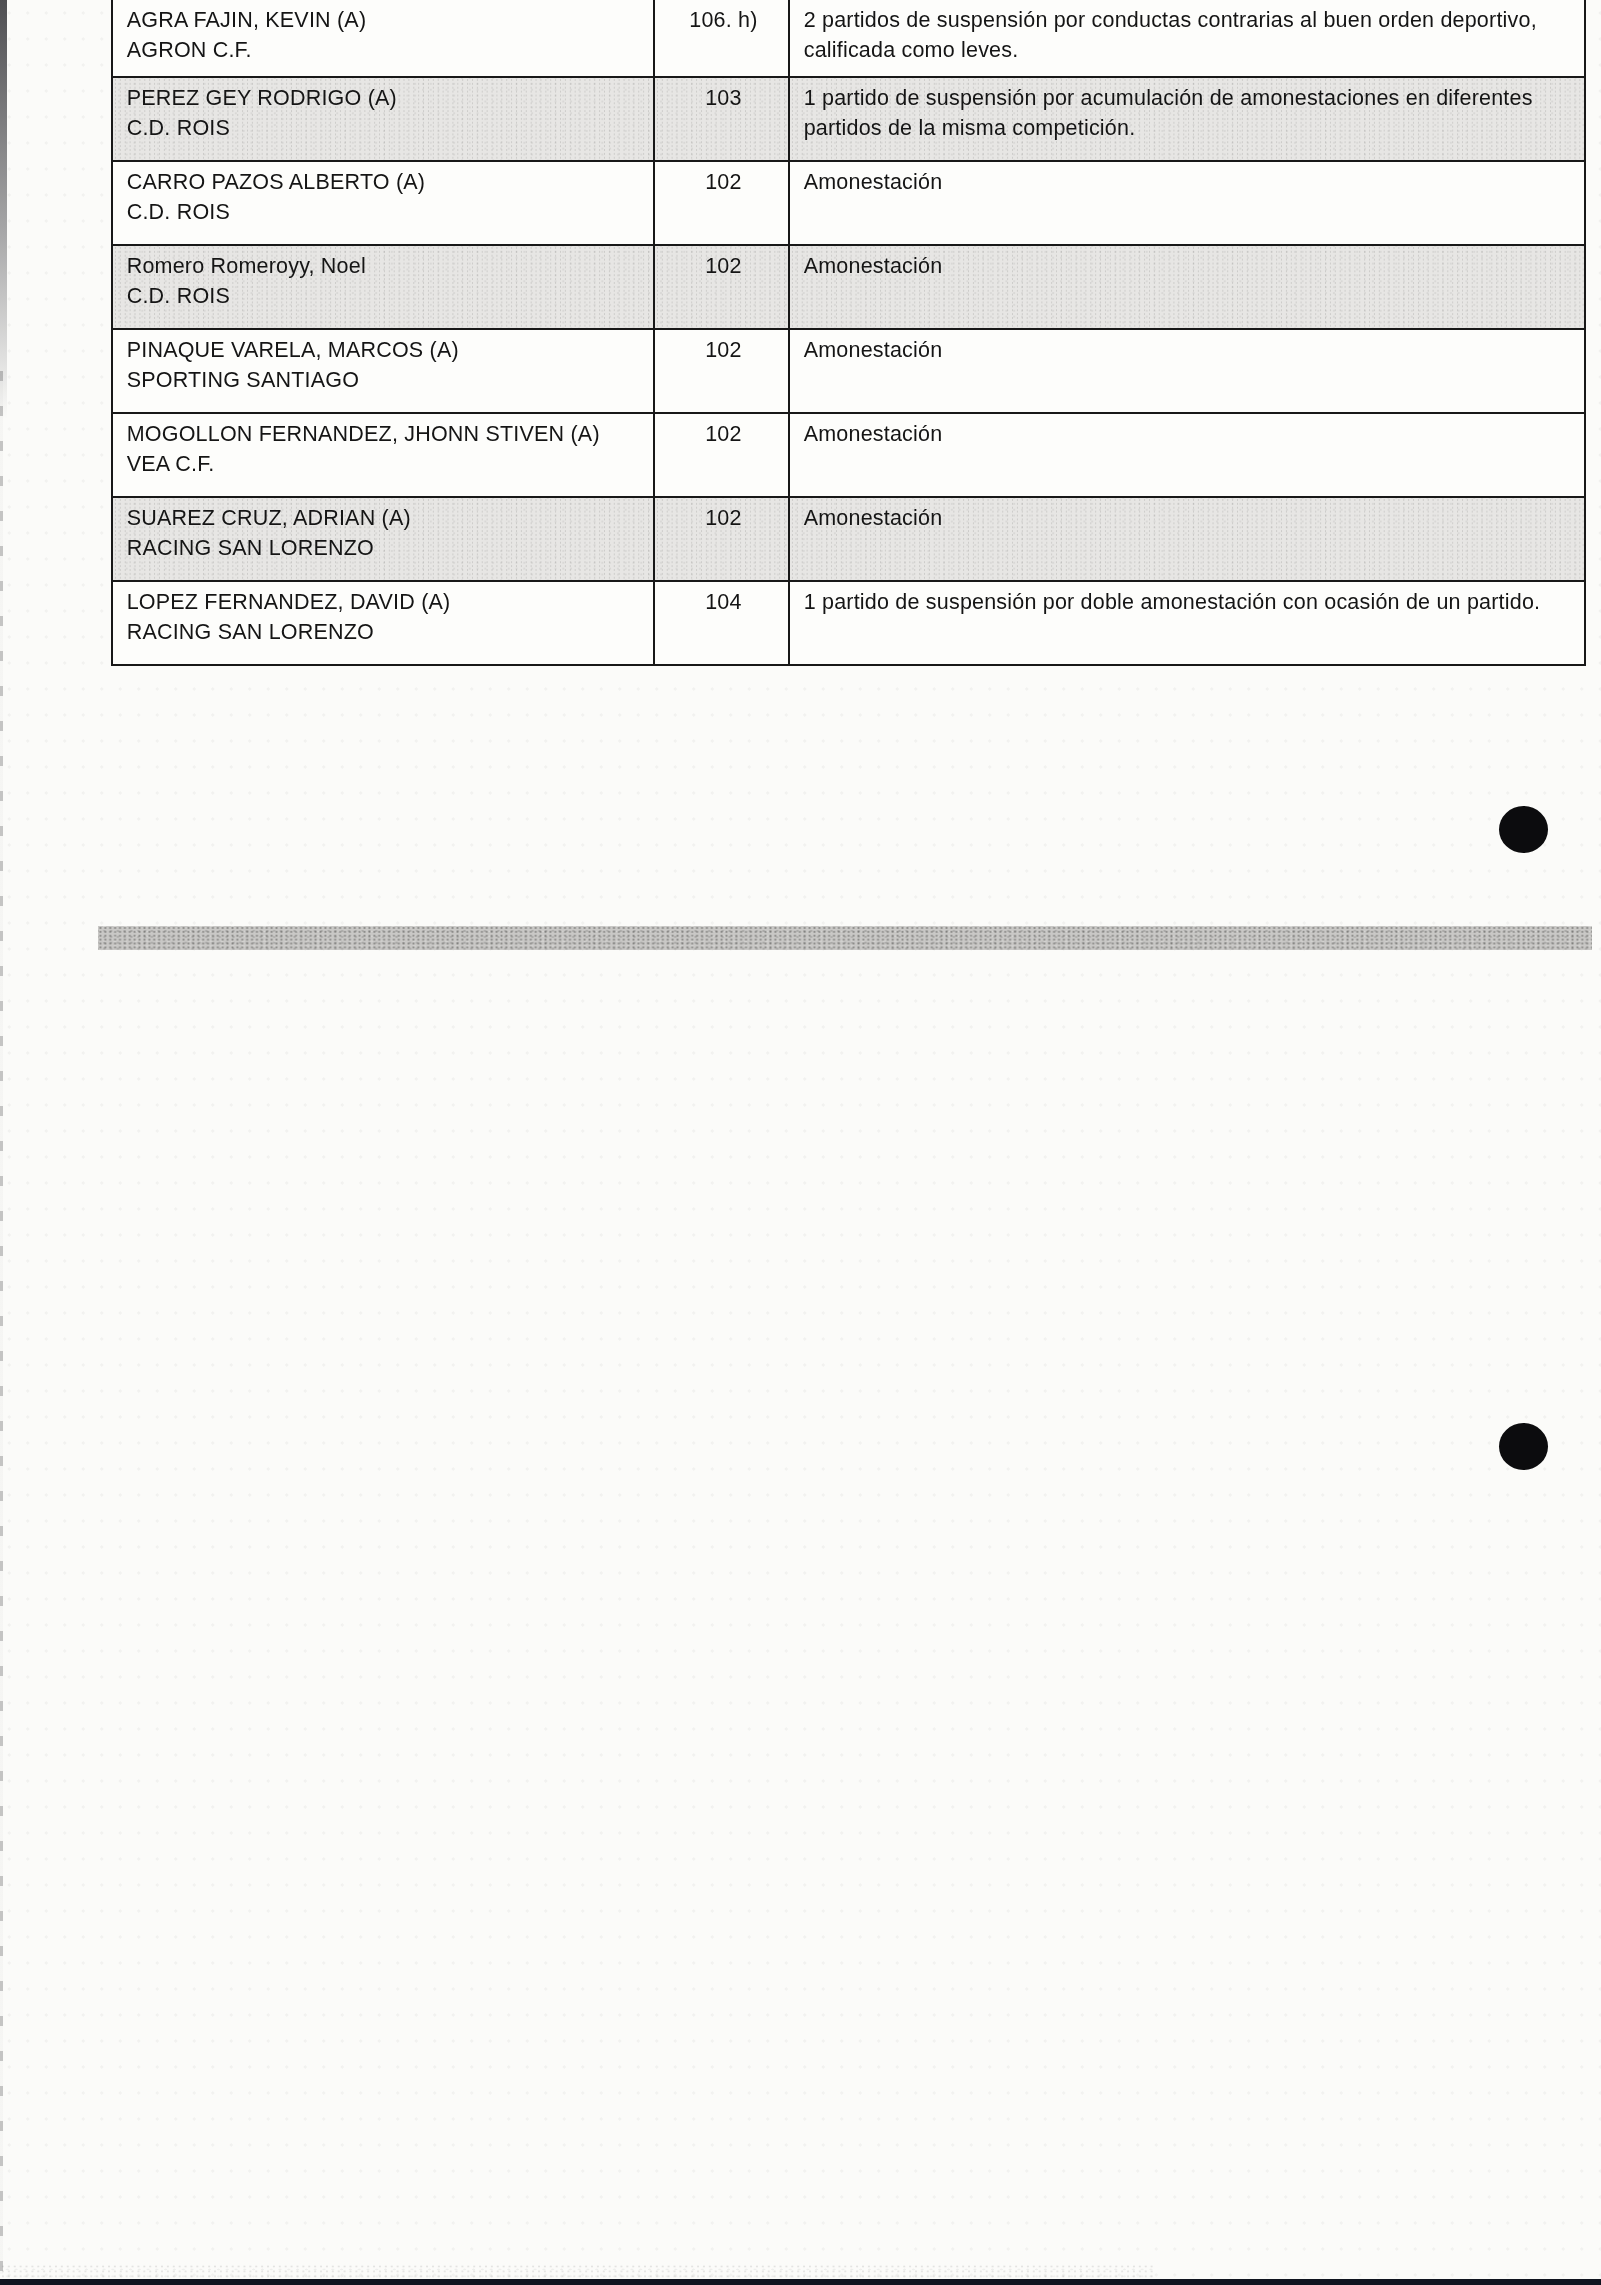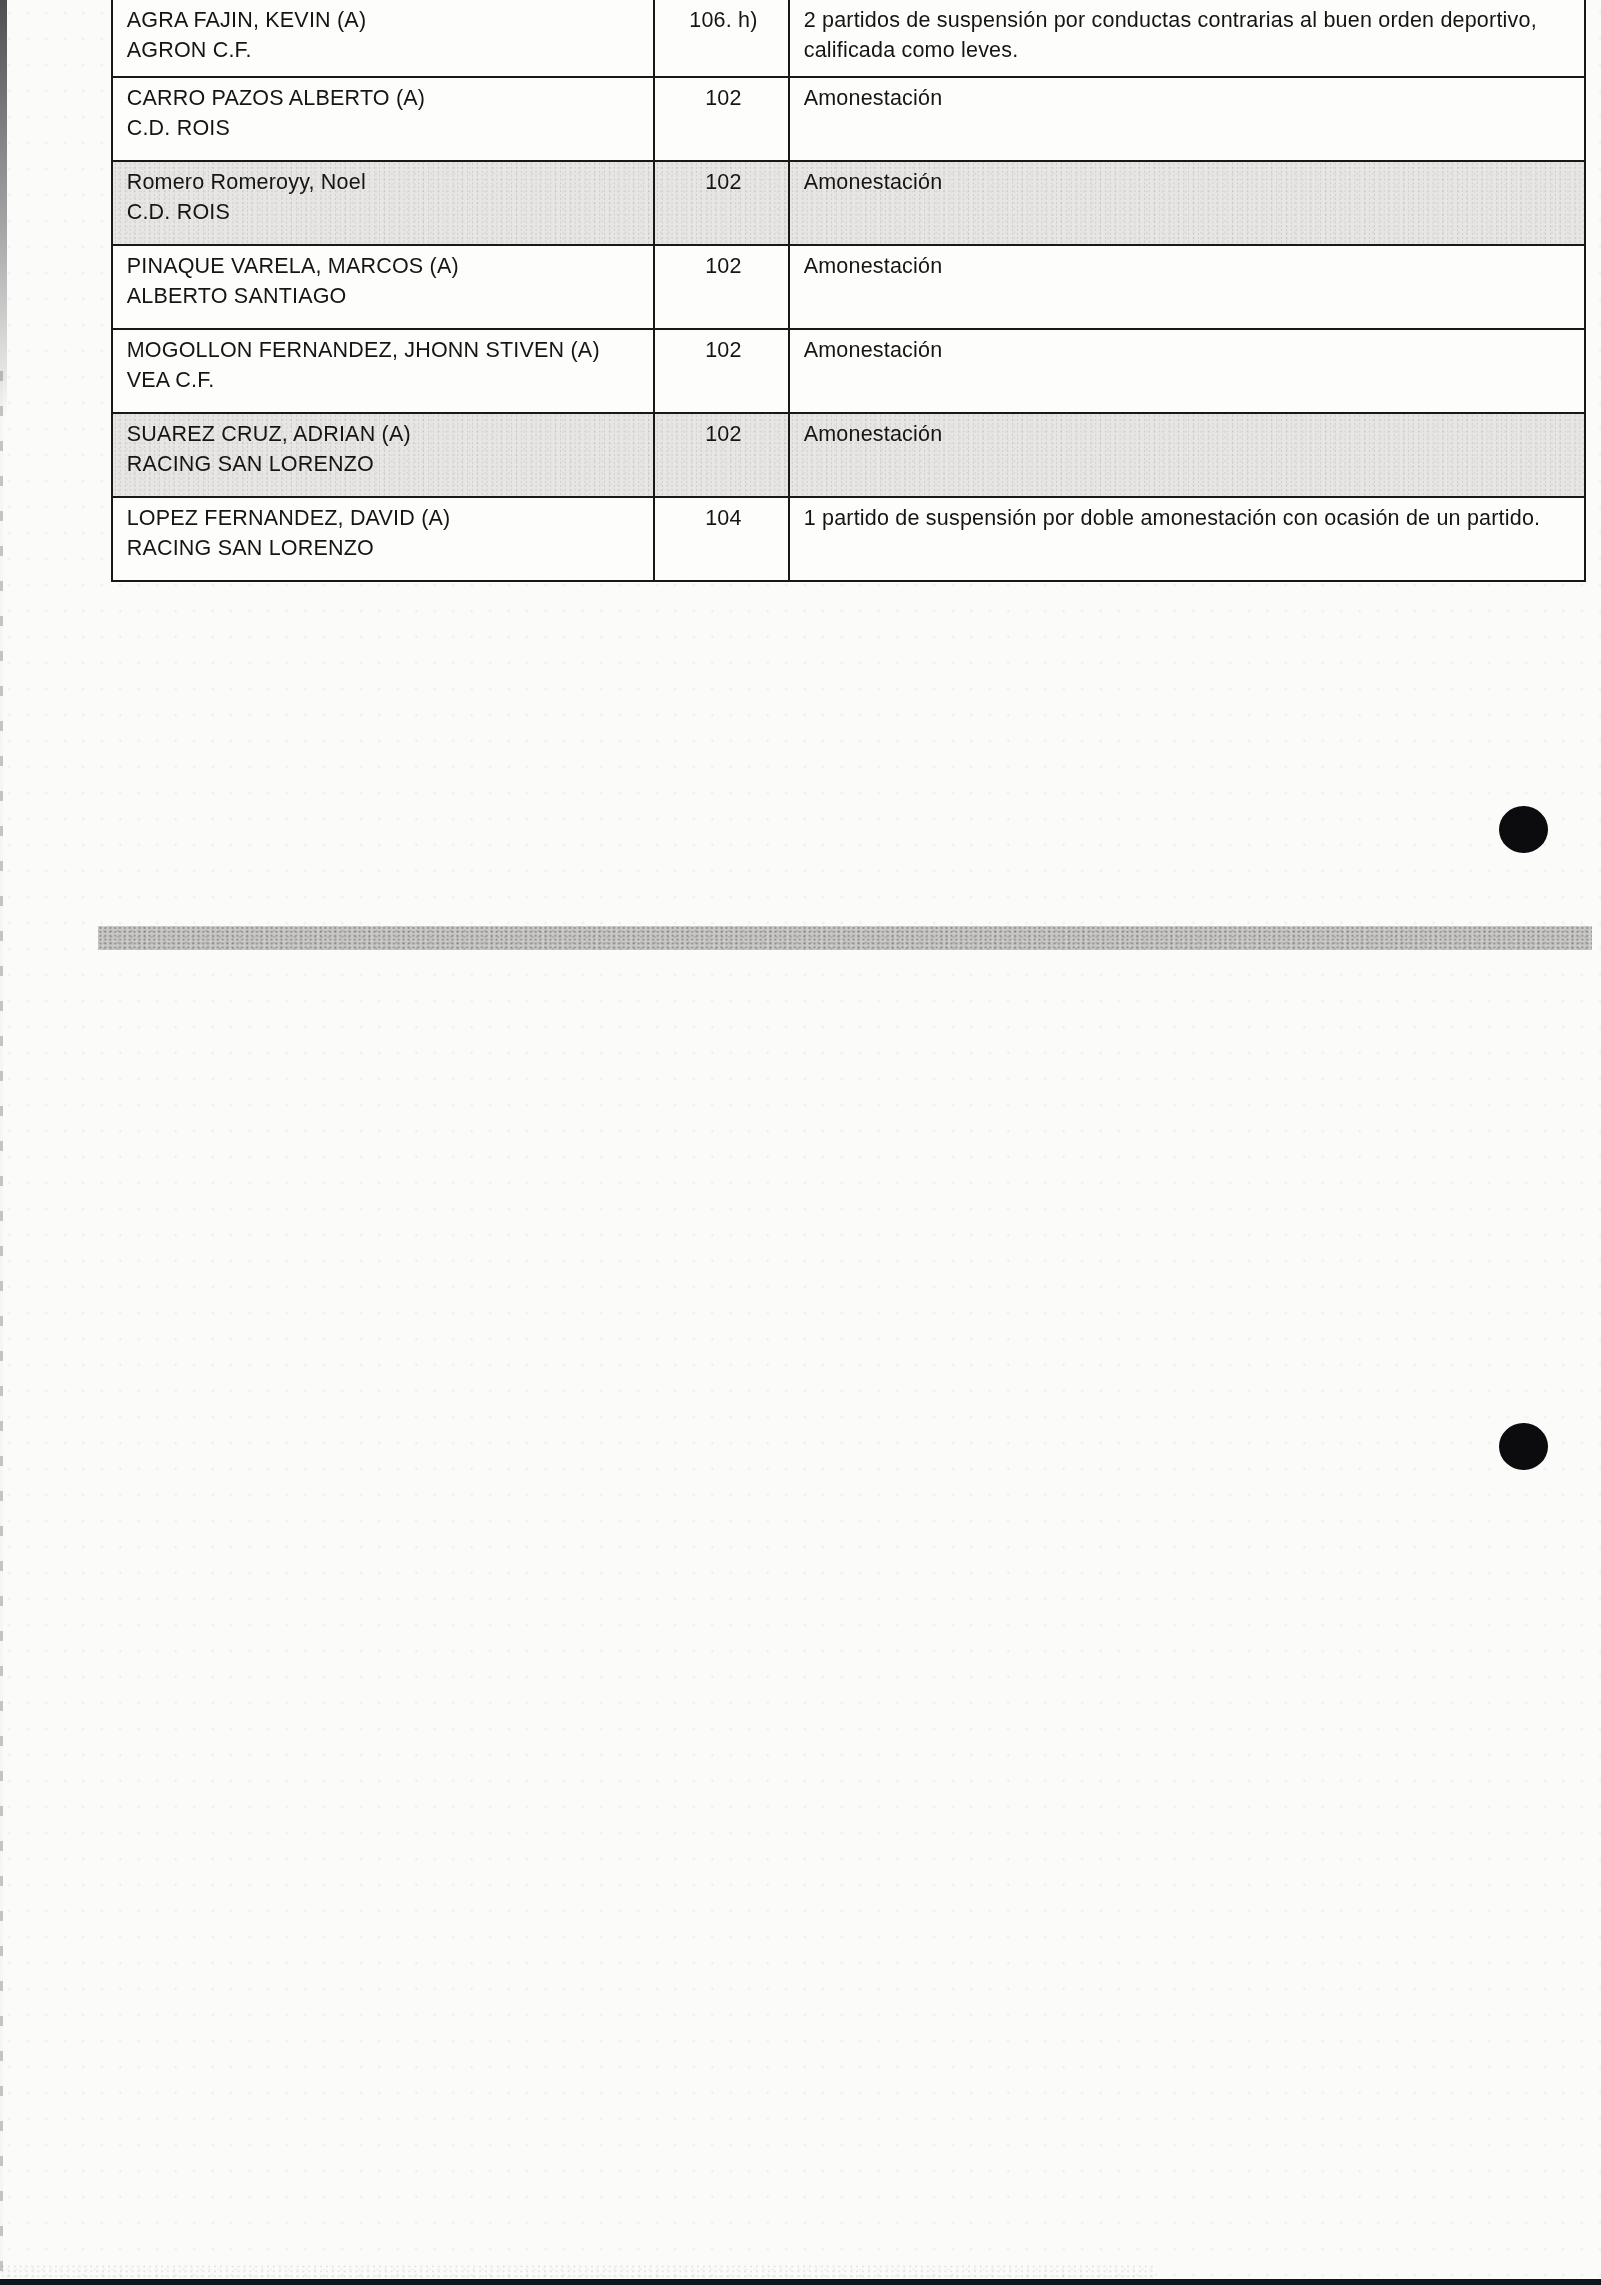--- a/index.html
+++ b/index.html
@@ -109,40 +109,48 @@
     </colgroup>
     <tbody id="rows-body">
         <tr class="row">
       <td class="name-cell">
         <div>AGRA FAJIN, KEVIN (A)</div>
         <div>AGRON C.F.</div>
       </td>
       <td class="article-cell">106. h)</td>
       <td class="sanction-cell">2 partidos de suspensión por conductas contrarias al buen orden deportivo, calificada como leves.</td>
     </tr>
+        <tr class="row shaded">
+      <td class="name-cell">
+        <div>PEREZ GEY RODRIGO (A)</div>
+        <div>C.D. ROIS</div>
+      </td>
+      <td class="article-cell">103</td>
+      <td class="sanction-cell">1 partido de suspensión por acumulación de amonestaciones en diferentes partidos de la misma competición.</td>
+    </tr>
         <tr class="row">
       <td class="name-cell">
         <div>CARRO PAZOS ALBERTO (A)</div>
         <div>C.D. ROIS</div>
       </td>
       <td class="article-cell">102</td>
       <td class="sanction-cell">Amonestación</td>
     </tr>
         <tr class="row shaded">
       <td class="name-cell">
         <div>Romero Romeroyy, Noel</div>
         <div>C.D. ROIS</div>
       </td>
       <td class="article-cell">102</td>
       <td class="sanction-cell">Amonestación</td>
     </tr>
         <tr class="row">
       <td class="name-cell">
         <div>PINAQUE VARELA, MARCOS (A)</div>
-        <div>ALBERTO SANTIAGO</div>
+        <div>SPORTING SANTIAGO</div>
       </td>
       <td class="article-cell">102</td>
       <td class="sanction-cell">Amonestación</td>
     </tr>
         <tr class="row">
       <td class="name-cell">
         <div>MOGOLLON FERNANDEZ, JHONN STIVEN (A)</div>
         <div>VEA C.F.</div>
       </td>
       <td class="article-cell">102</td>

